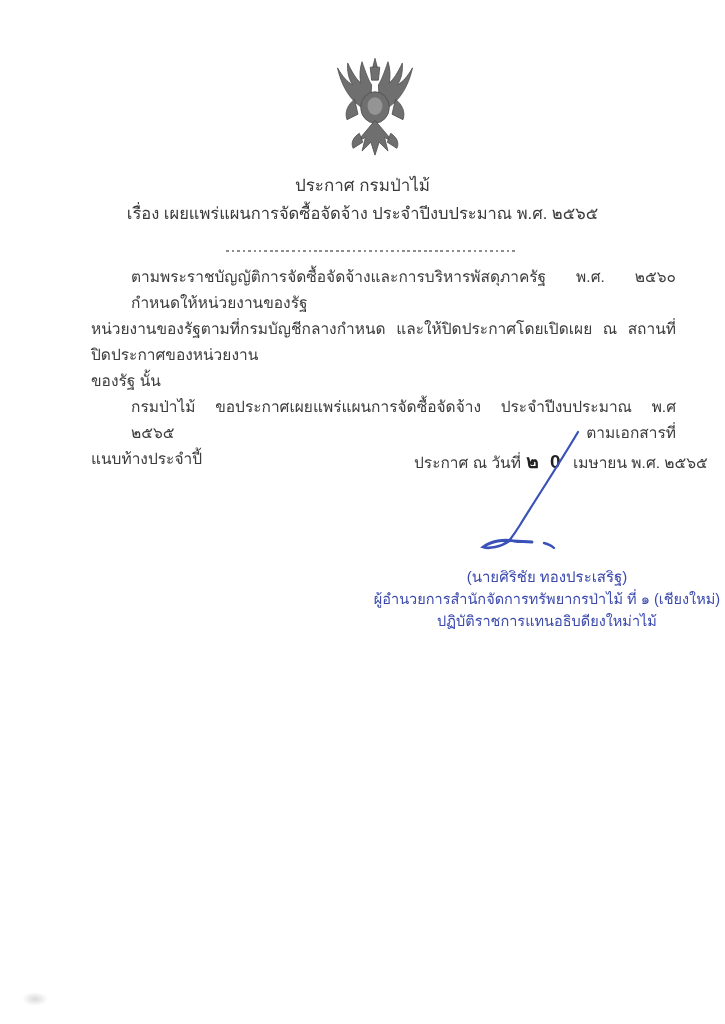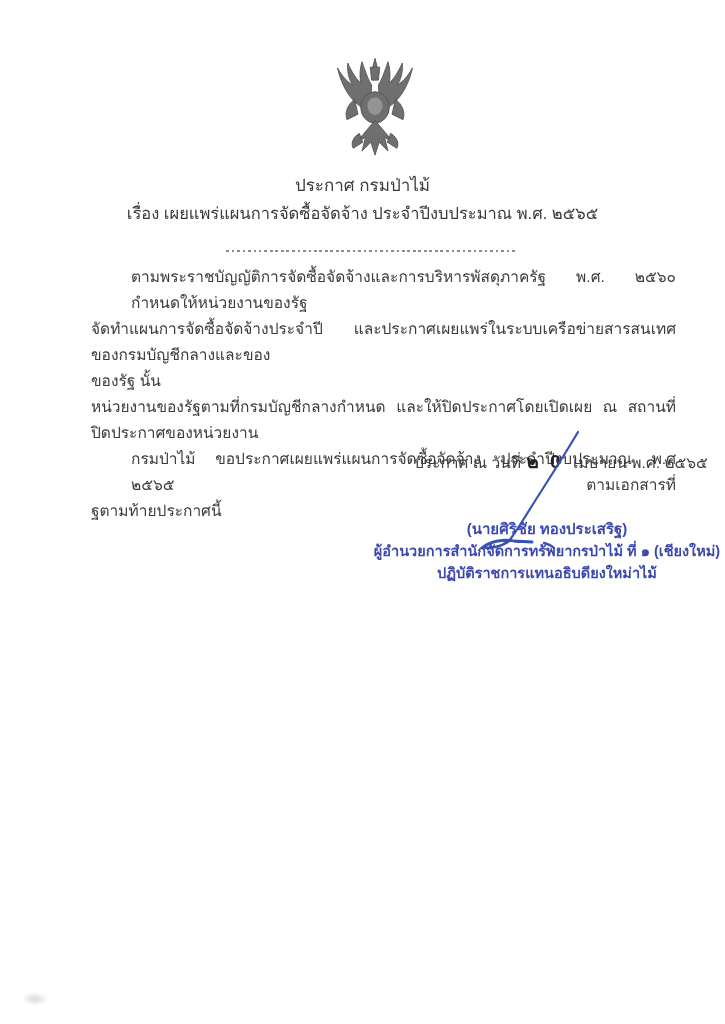--- a/index.html
+++ b/index.html
@@ -42,22 +42,22 @@
   .date-line {
     position:absolute; top:446px; left:414px;
     font-size:15.5px; color:#3c3c3c; white-space:nowrap;
   }
   .stamped-day {
     font-weight:700; font-size:19px; color:#222222;
     letter-spacing:3px; margin:0 5px 0 1px;
   }
   .signature-svg { position:absolute; top:428px; left:468px; }
   .stamp-block {
-    position:absolute; top:518px; left:372px; width:350px;
-    text-align:center; color:#3b49ad; font-weight:700;
+    position:absolute; top:566px; left:372px; width:350px;
+    text-align:center; color:#3b49ad; font-weight:400;
     font-size:14.5px; line-height:22px; white-space:nowrap;
   }
   .stamp-block .stamp-name { font-size:15px; }
   .smudge {
     position:absolute; left:22px; top:992px; width:26px; height:14px;
     background:radial-gradient(ellipse at center, rgba(120,120,120,0.28), transparent 70%);
   }
 </style>
 </head>
 <body>
@@ -94,25 +94,24 @@
     </svg>
   </div>
 
   <div class="doc-title">ประกาศ กรมป่าไม้</div>
   <div class="doc-subject">เรื่อง เผยแพร่แผนการจัดซื้อจัดจ้าง ประจำปีงบประมาณ พ.ศ. ๒๕๖๕</div>
 
   <div class="separator"></div>
 
   <div class="body-text">
     <div class="line just indent">ตามพระราชบัญญัติการจัดซื้อจัดจ้างและการบริหารพัสดุภาครัฐ พ.ศ. ๒๕๖๐ กำหนดให้หน่วยงานของรัฐ</div>
-    <div class="line just">จัดทำแผนการจัดซื้อจัดจ้างประจำปี และประกาศเผยแพร่ในระบบเครือข่ายสารสนเทศของกรมบัญชีกลางและของ</div>
+    <div class="line just">หน่วยงานของรัฐตามที่กรมบัญชีกลางกำหนด และให้ปิดประกาศโดยเปิดเผย ณ สถานที่ปิดประกาศของหน่วยงาน</div>
     <div class="line">ของรัฐ นั้น</div>
-    <div class="line just">หน่วยงานของรัฐตามที่กรมบัญชีกลางกำหนด และให้ปิดประกาศโดยเปิดเผย ณ สถานที่ปิดประกาศของหน่วยงาน</div>
     <div class="line just indent">กรมป่าไม้ ขอประกาศเผยแพร่แผนการจัดซื้อจัดจ้าง ประจำปีงบประมาณ พ.ศ ๒๕๖๕ ตามเอกสารที่</div>
-    <div class="line">ฐตามท้ายประกาศนี้</div>
+    <div class="line">แนบท้างประจำปี้</div>
   </div>
 
   <div class="date-line">
     <span>ประกาศ ณ วันที่</span>
     <span class="stamped-day">๒ 0</span>
     <span>เมษายน พ.ศ. ๒๕๖๕</span>
   </div>
 
   <div class="signature-svg">
     <svg width="125" height="130" viewBox="0 0 125 130" xmlns="http://www.w3.org/2000/svg">

